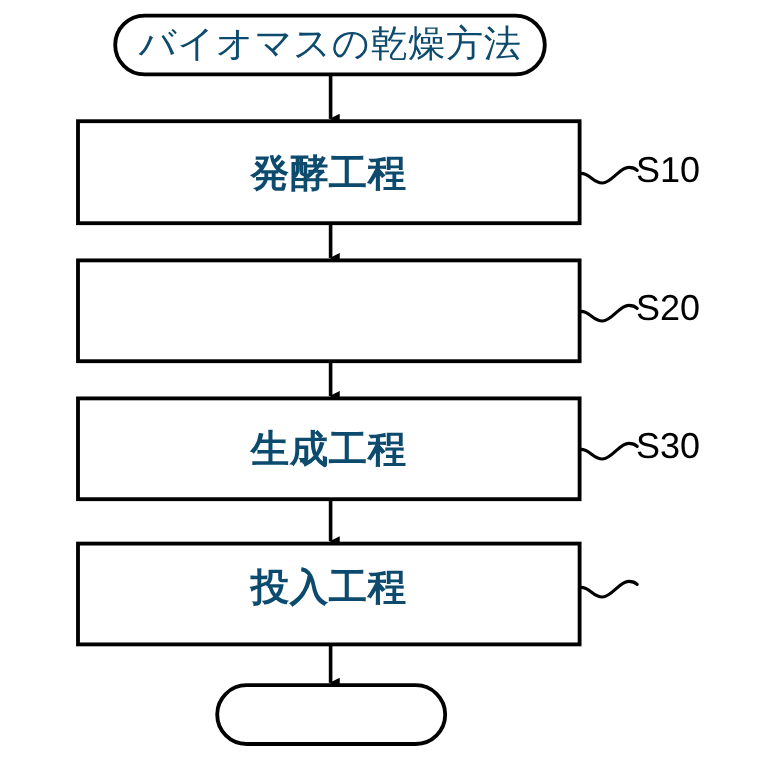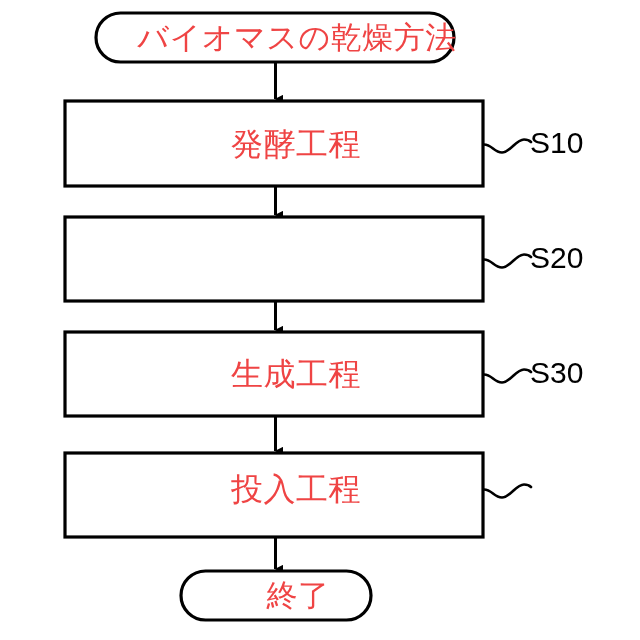--- a/index.html
+++ b/index.html
@@ -24,32 +24,32 @@
     top: 0;
     left: 0;
     width: 640px;
     height: 640px;
   }
   .node-text {
     position: absolute;
     display: flex;
     align-items: center;
     justify-content: center;
-    color: #ef4444;
+    color: #0c4a6e;
     white-space: nowrap;
     letter-spacing: 0.5px;
-    padding-left: 22px;
   }
   .terminal-text {
     font-size: 31px;
     line-height: 1;
   }
   .process-text {
     font-size: 32px;
     line-height: 1;
+    font-weight: bold;
   }
   .step-label {
     position: absolute;
     color: #000000;
     font-size: 30px;
     line-height: 1;
     white-space: nowrap;
     font-family: Liberation Sans, sans-serif;
   }
 </style>
@@ -99,15 +99,14 @@
   <div class="node-text process-text" style="left:65px; top:101px; width:418px; height:85px;">発酵工程</div>
   <div class="step-label" style="left:530px; top:128px;">S10</div>
 
   <div class="step-label" style="left:530px; top:243px;">S20</div>
 
   <div class="node-text process-text" style="left:65px; top:332px; width:418px; height:84px;">生成工程</div>
   <div class="step-label" style="left:530px; top:358px;">S30</div>
 
   <div class="node-text process-text" style="left:65px; top:453px; width:418px; height:72px;">投入工程</div>
 
-  <div class="node-text terminal-text" style="left:181px; top:571px; width:190px; height:49px;">終了</div>
 
 </div>
 
 </body></html>

